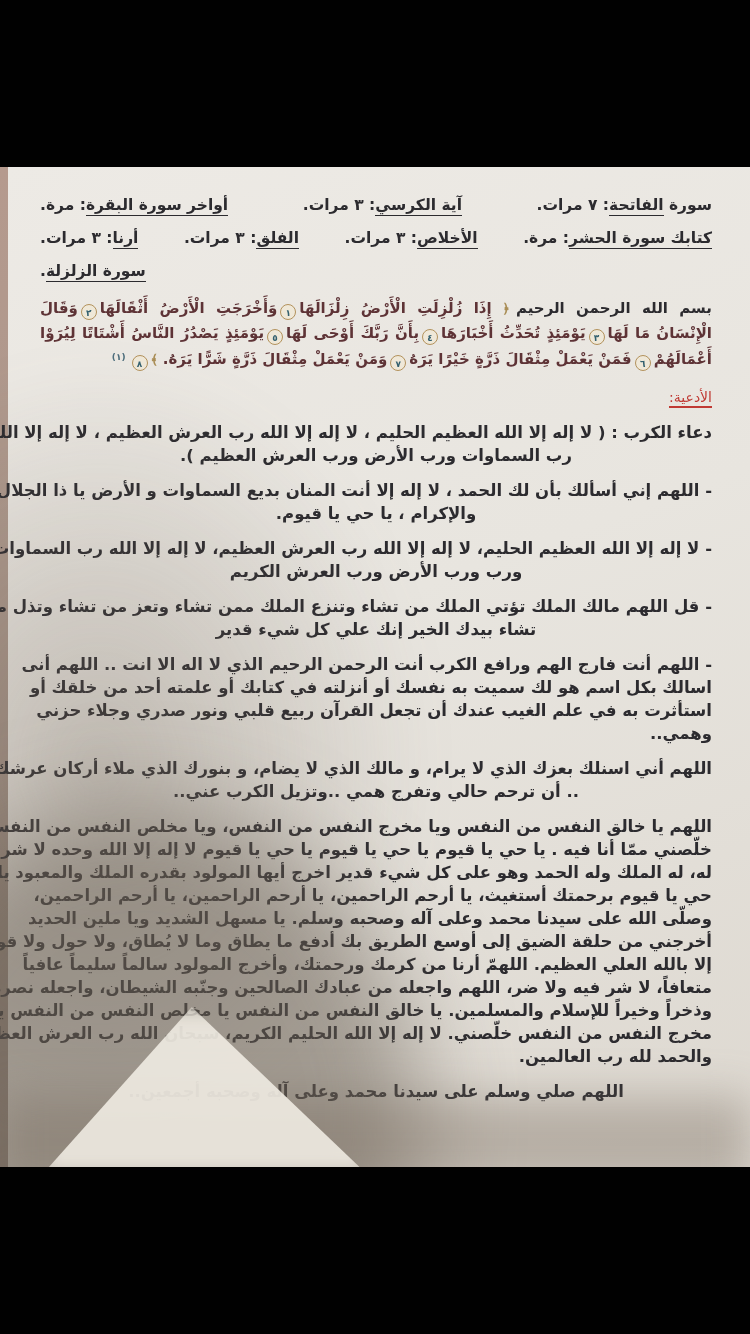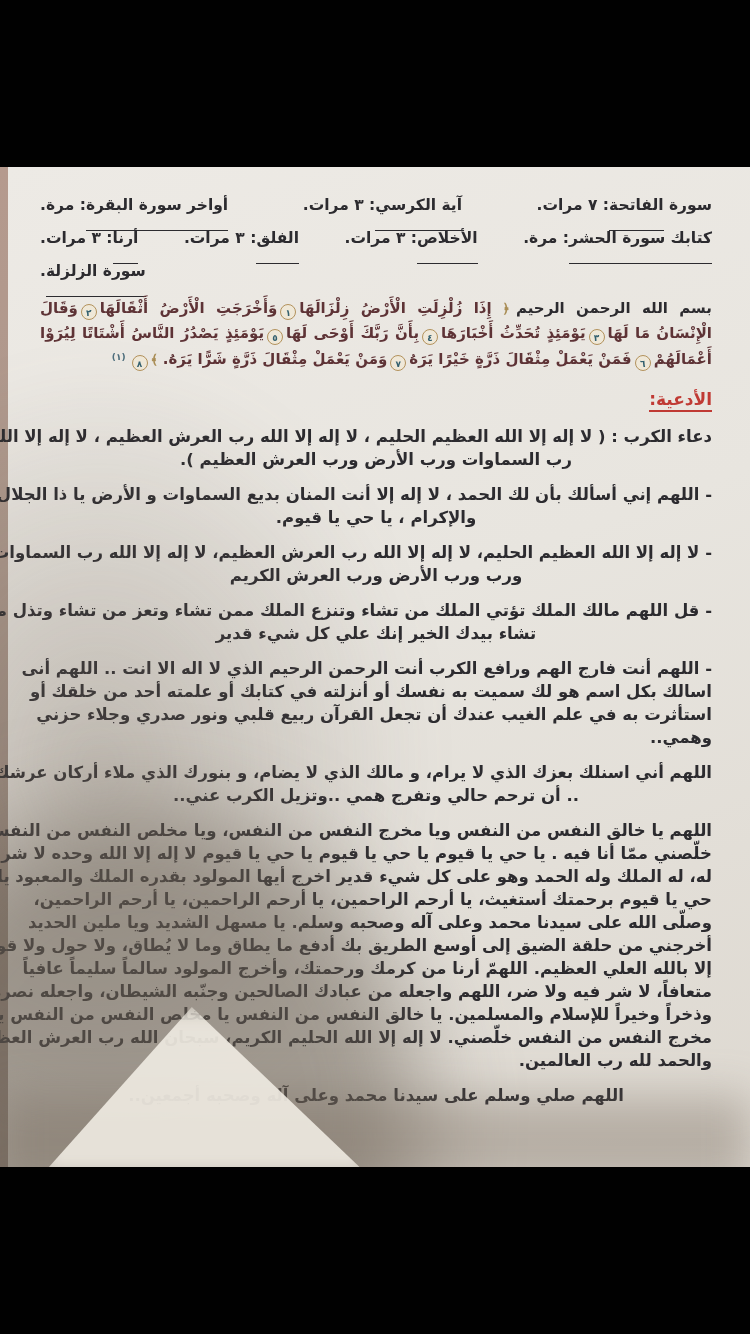--- a/index.html
+++ b/index.html
@@ -28,35 +28,35 @@
                clip-path:polygon(46% 0,0 100%,100% 100%);filter:blur(10px);}
 
   .content{position:absolute;top:0;left:0;width:750px;height:1000px;
            padding:26px 38px 0 40px;box-sizing:border-box;color:#2c2b2f;}
 
   
   .rec-line{display:flex;justify-content:space-between;align-items:baseline;
             font-size:15.5px;font-weight:bold;line-height:24px;margin-bottom:9px;}
   .rec-line.single{justify-content:flex-end;}
   .rec-item{white-space:nowrap;}
-  .rec-item .u{text-decoration:none;border-bottom:1.6px solid #2c2b2f;padding-bottom:16px;}
+  .rec-item .u{text-decoration:none;border-bottom:1.6px solid #2c2b2f;padding-bottom:1px;}
 
   
   .surah{margin-top:13px;font-size:15px;font-weight:bold;line-height:24px;
          text-align:justify;color:#5e3336;}
   .surah .basmala{color:#2c2b2f;margin-left:6px;}
   .surah .ornament{color:#a98d55;font-size:13px;}
   .ayah-medal{display:inline-block;width:16px;height:16px;border-radius:50%;
               border:1.5px solid #b3925c;background:#efe8d8;color:#33606f;
               font-size:9px;font-weight:bold;line-height:16px;text-align:center;
               vertical-align:-3px;margin:0 3px;box-sizing:border-box;}
   .footnote{color:#4c6d7c;font-size:9px;vertical-align:4px;margin-right:3px;font-weight:bold;}
 
   
-  .duas-heading{margin-top:17px;font-size:17px;font-weight:bold;color:#c03a34;
+  .duas-heading{margin-top:17px;font-size:14px;font-weight:normal;color:#c03a34;
                 display:inline-block;border-bottom:2px solid #c03a34;padding-bottom:1px;}
   .paras{margin-top:13px;}
   .para{margin-bottom:12px;font-size:16.5px;font-weight:bold;line-height:23px;color:#2c2b2f;}
   .para .line{text-align:center;white-space:nowrap;}
   .para .line.r{text-align:right;}
   .para .line.c{text-align:center;}
 </style>
 </head>
 <body>
 

